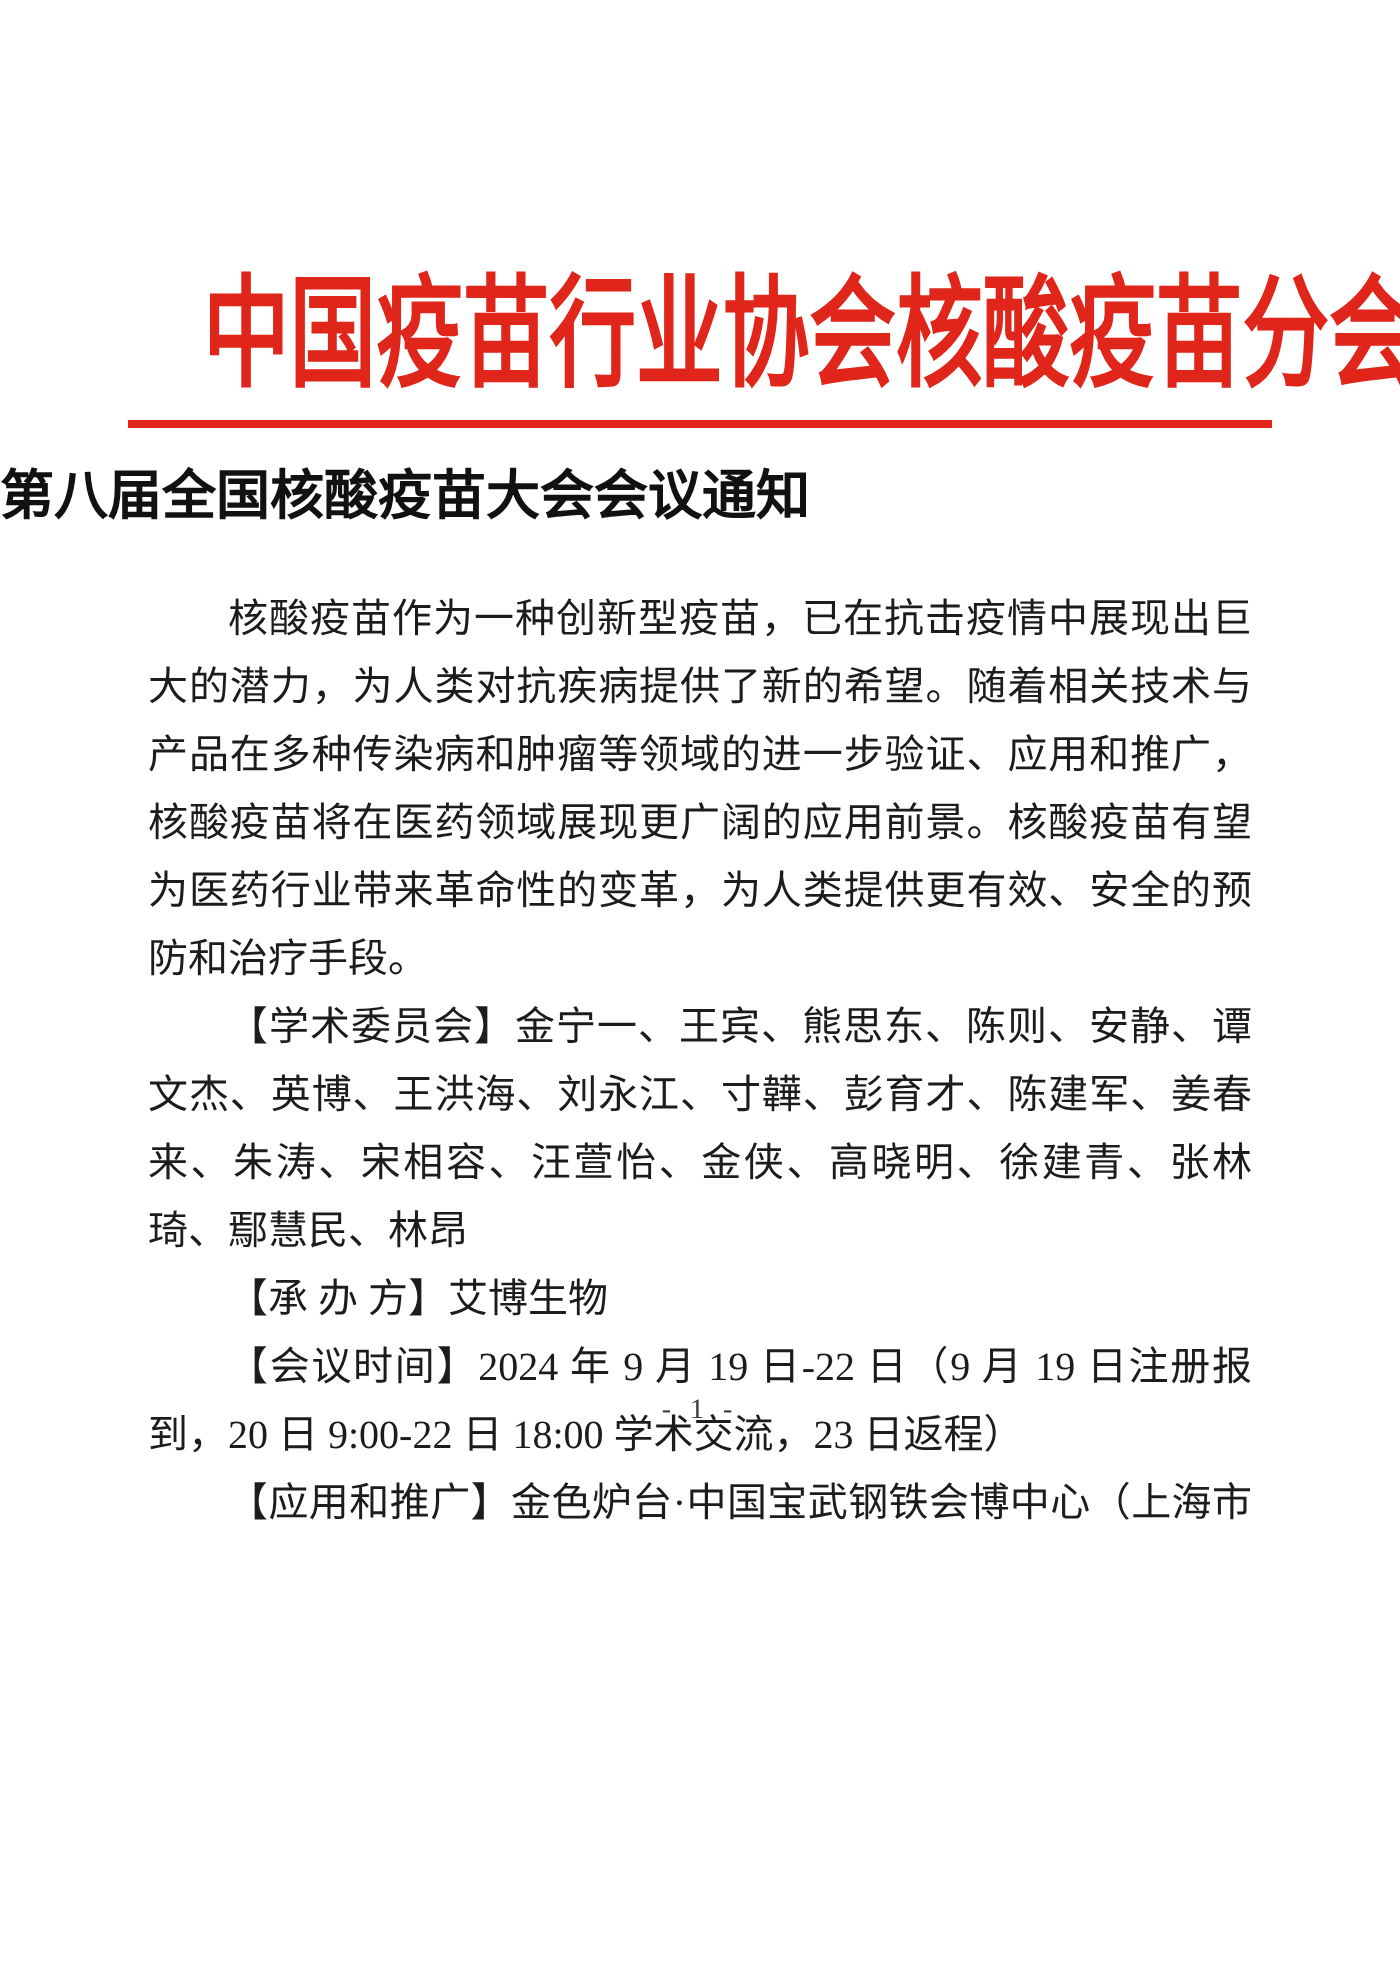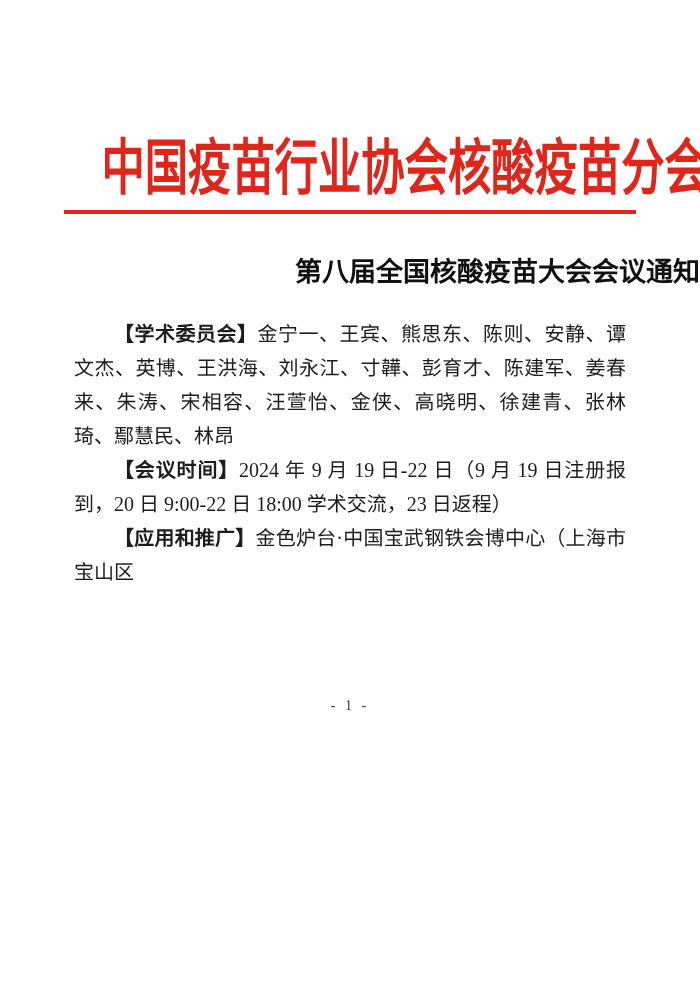--- a/index.html
+++ b/index.html
@@ -36,43 +36,43 @@
     transform-origin: 50% 50%;
   }
   .letterhead-rule {
     width: 572px;
     height: 4px;
     margin: 11px auto 0 auto;
     background: #e0251a;
   }
   
   .title-block {
-    margin-top: 39px;
-    text-align: right;
+    margin-top: 15px;
+    text-align: left;
   }
   .title-line {
     margin: 0;
     font-size: 27px;
     font-weight: bold;
     line-height: 38px;
     color: #111111;
   }
   
   .body-block {
     margin: 26px 74px 0 74px;
     font-size: 20px;
     line-height: 34px;
     text-align: justify;
   }
   .para {
     margin: 0;
     text-indent: 2em;
   }
   .lbl {
-    font-weight: bold;
+    font-weight: normal;
   }
   
   .footer {
     position: absolute;
     left: 0;
     right: 0;
     bottom: 46px;
     text-align: center;
   }
   .page-number {
@@ -89,24 +89,26 @@
   <header class="letterhead">
     <h1 class="org-title">中国疫苗行业协会核酸疫苗分会</h1>
     <div class="letterhead-rule"></div>
   </header>
 
   <section class="title-block">
     <h2 class="title-line">第八届全国核酸疫苗大会会议通知</h2>
   </section>
 
   <section class="body-block">
+    <p class="para">核酸疫苗作为一种创新型疫苗，已在抗击疫情中展现出巨大的潜力，为人类对抗疾病提供了新的希望。随着相关技术与产品在多种传染病和肿瘤等领域的进一步验证、应用和推广，核酸疫苗将在医药领域展现更广阔的应用前景。核酸疫苗有望为医药行业带来革命性的变革，为人类提供更有效、安全的预防和治疗手段。</p>
 
     <p class="para"><b class="lbl">【学术委员会】</b><span>金宁一、王宾、熊思东、陈则、安静、谭文杰、英博、王洪海、刘永江、寸韡、彭育才、陈建军、姜春来、朱涛、宋相容、汪萱怡、金侠、高晓明、徐建青、张林琦、鄢慧民、林昂</span></p>
 
 
+    <p class="para"><b class="lbl">【承 办 方】</b><span>艾博生物</span></p>
 
     <p class="para"><b class="lbl">【会议时间】</b><span>2024 年 9 月 19 日-22 日（9 月 19 日注册报到，20 日 9:00-22 日 18:00 学术交流，23 日返程）</span></p>
 
     <p class="para"><b class="lbl">【应用和推广】</b><span>金色炉台·中国宝武钢铁会博中心（上海市宝山区</span></p>
   </section>
 
   <footer class="footer">
     <span class="page-number">- 1 -</span>
   </footer>
 

